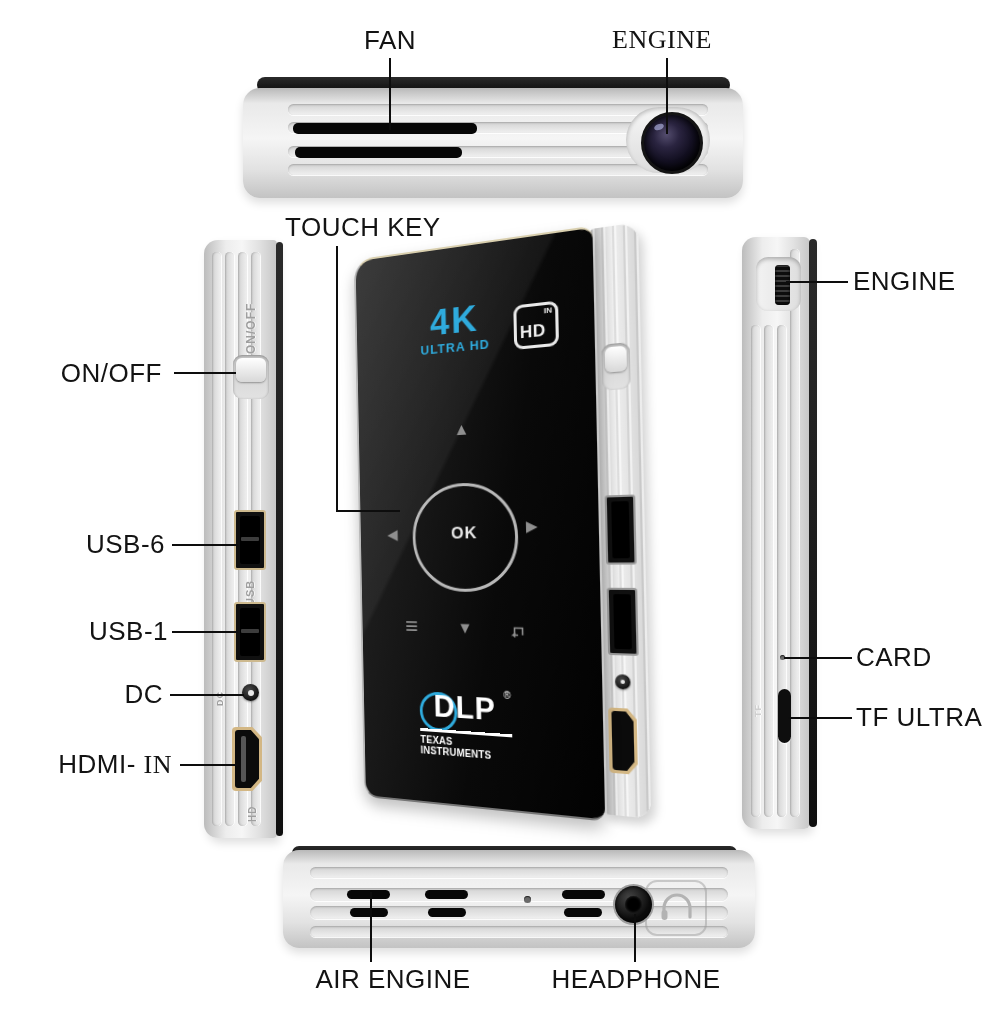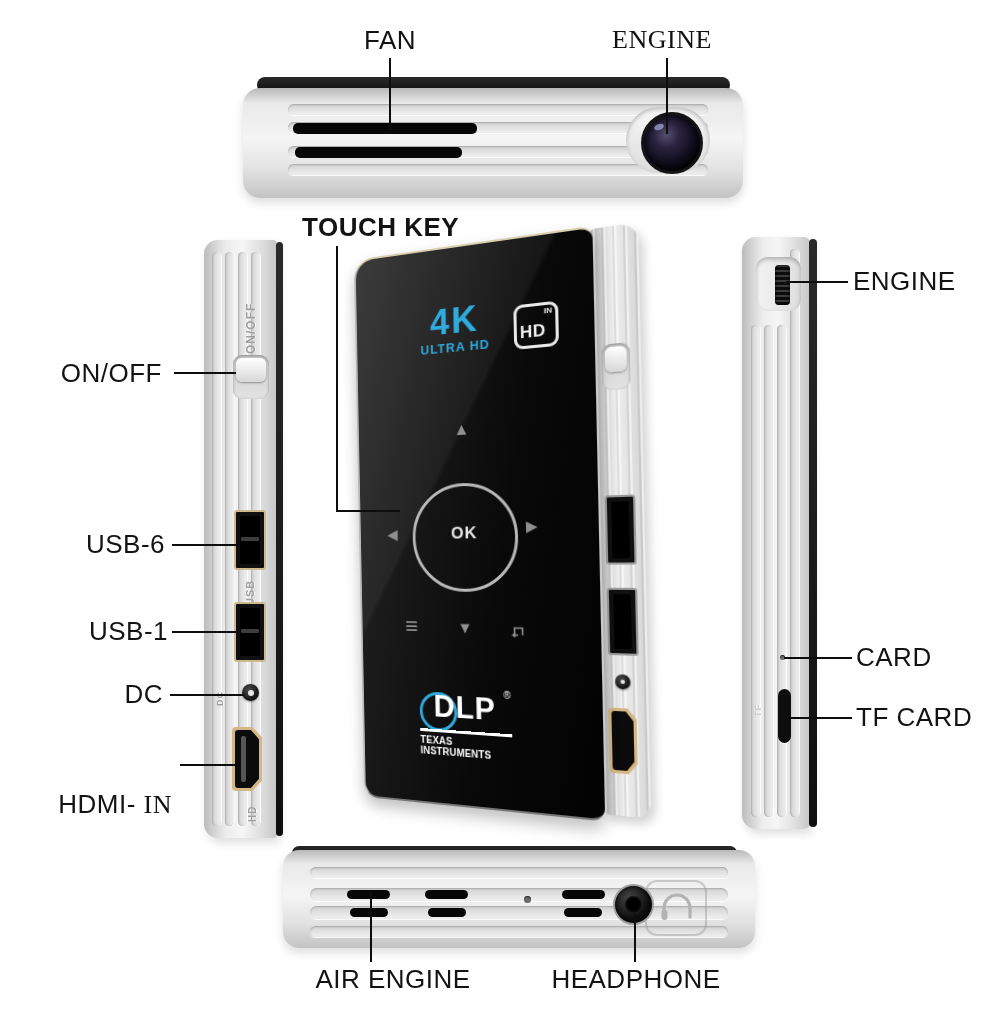--- a/index.html
+++ b/index.html
@@ -252,28 +252,28 @@
   <div class="lline" style="left:170px;top:694px;width:74px;height:2px;"></div>
   <div class="lline" style="left:180px;top:764px;width:58px;height:2px;"></div>
   <div class="lline" style="left:786px;top:281px;width:62px;height:2px;"></div>
   <div class="lline" style="left:784px;top:657px;width:68px;height:2px;"></div>
   <div class="lline" style="left:788px;top:717px;width:64px;height:2px;"></div>
   <div class="lline" style="left:370px;top:892px;width:2px;height:70px;"></div>
   <div class="lline" style="left:634px;top:914px;width:2px;height:48px;"></div>
 
   <span class="callout center" style="left:390px;top:25px;">FAN</span>
   <span class="callout center" style="left:662px;top:25px;font-family:Liberation Serif, serif;">ENGINE</span>
-  <span class="callout" style="left:302px;top:212px;font-weight:bold;">TOUCH KEY</span>
+  <span class="callout" style="left:285px;top:212px;">TOUCH KEY</span>
   <span class="callout" style="right:838px;top:358px;">ON/OFF</span>
   <span class="callout" style="right:835px;top:529px;">USB-6</span>
   <span class="callout" style="right:832px;top:616px;">USB-1</span>
   <span class="callout" style="right:837px;top:679px;">DC</span>
-  <span class="callout" style="right:828px;top:749px;margin-top:40px;">
+  <span class="callout" style="right:828px;top:749px;">
     <span>HDMI-</span>
     <span class="serif">IN</span>
   </span>
   <span class="callout" style="left:853px;top:266px;">ENGINE</span>
   <span class="callout" style="left:856px;top:642px;">CARD</span>
-  <span class="callout" style="left:856px;top:702px;">TF CARD</span>
+  <span class="callout" style="left:856px;top:702px;">TF ULTRA</span>
   <span class="callout center" style="left:393px;top:964px;">AIR ENGINE</span>
   <span class="callout center" style="left:636px;top:964px;">HEADPHONE</span>
 
 </div>
 
 </body></html>

